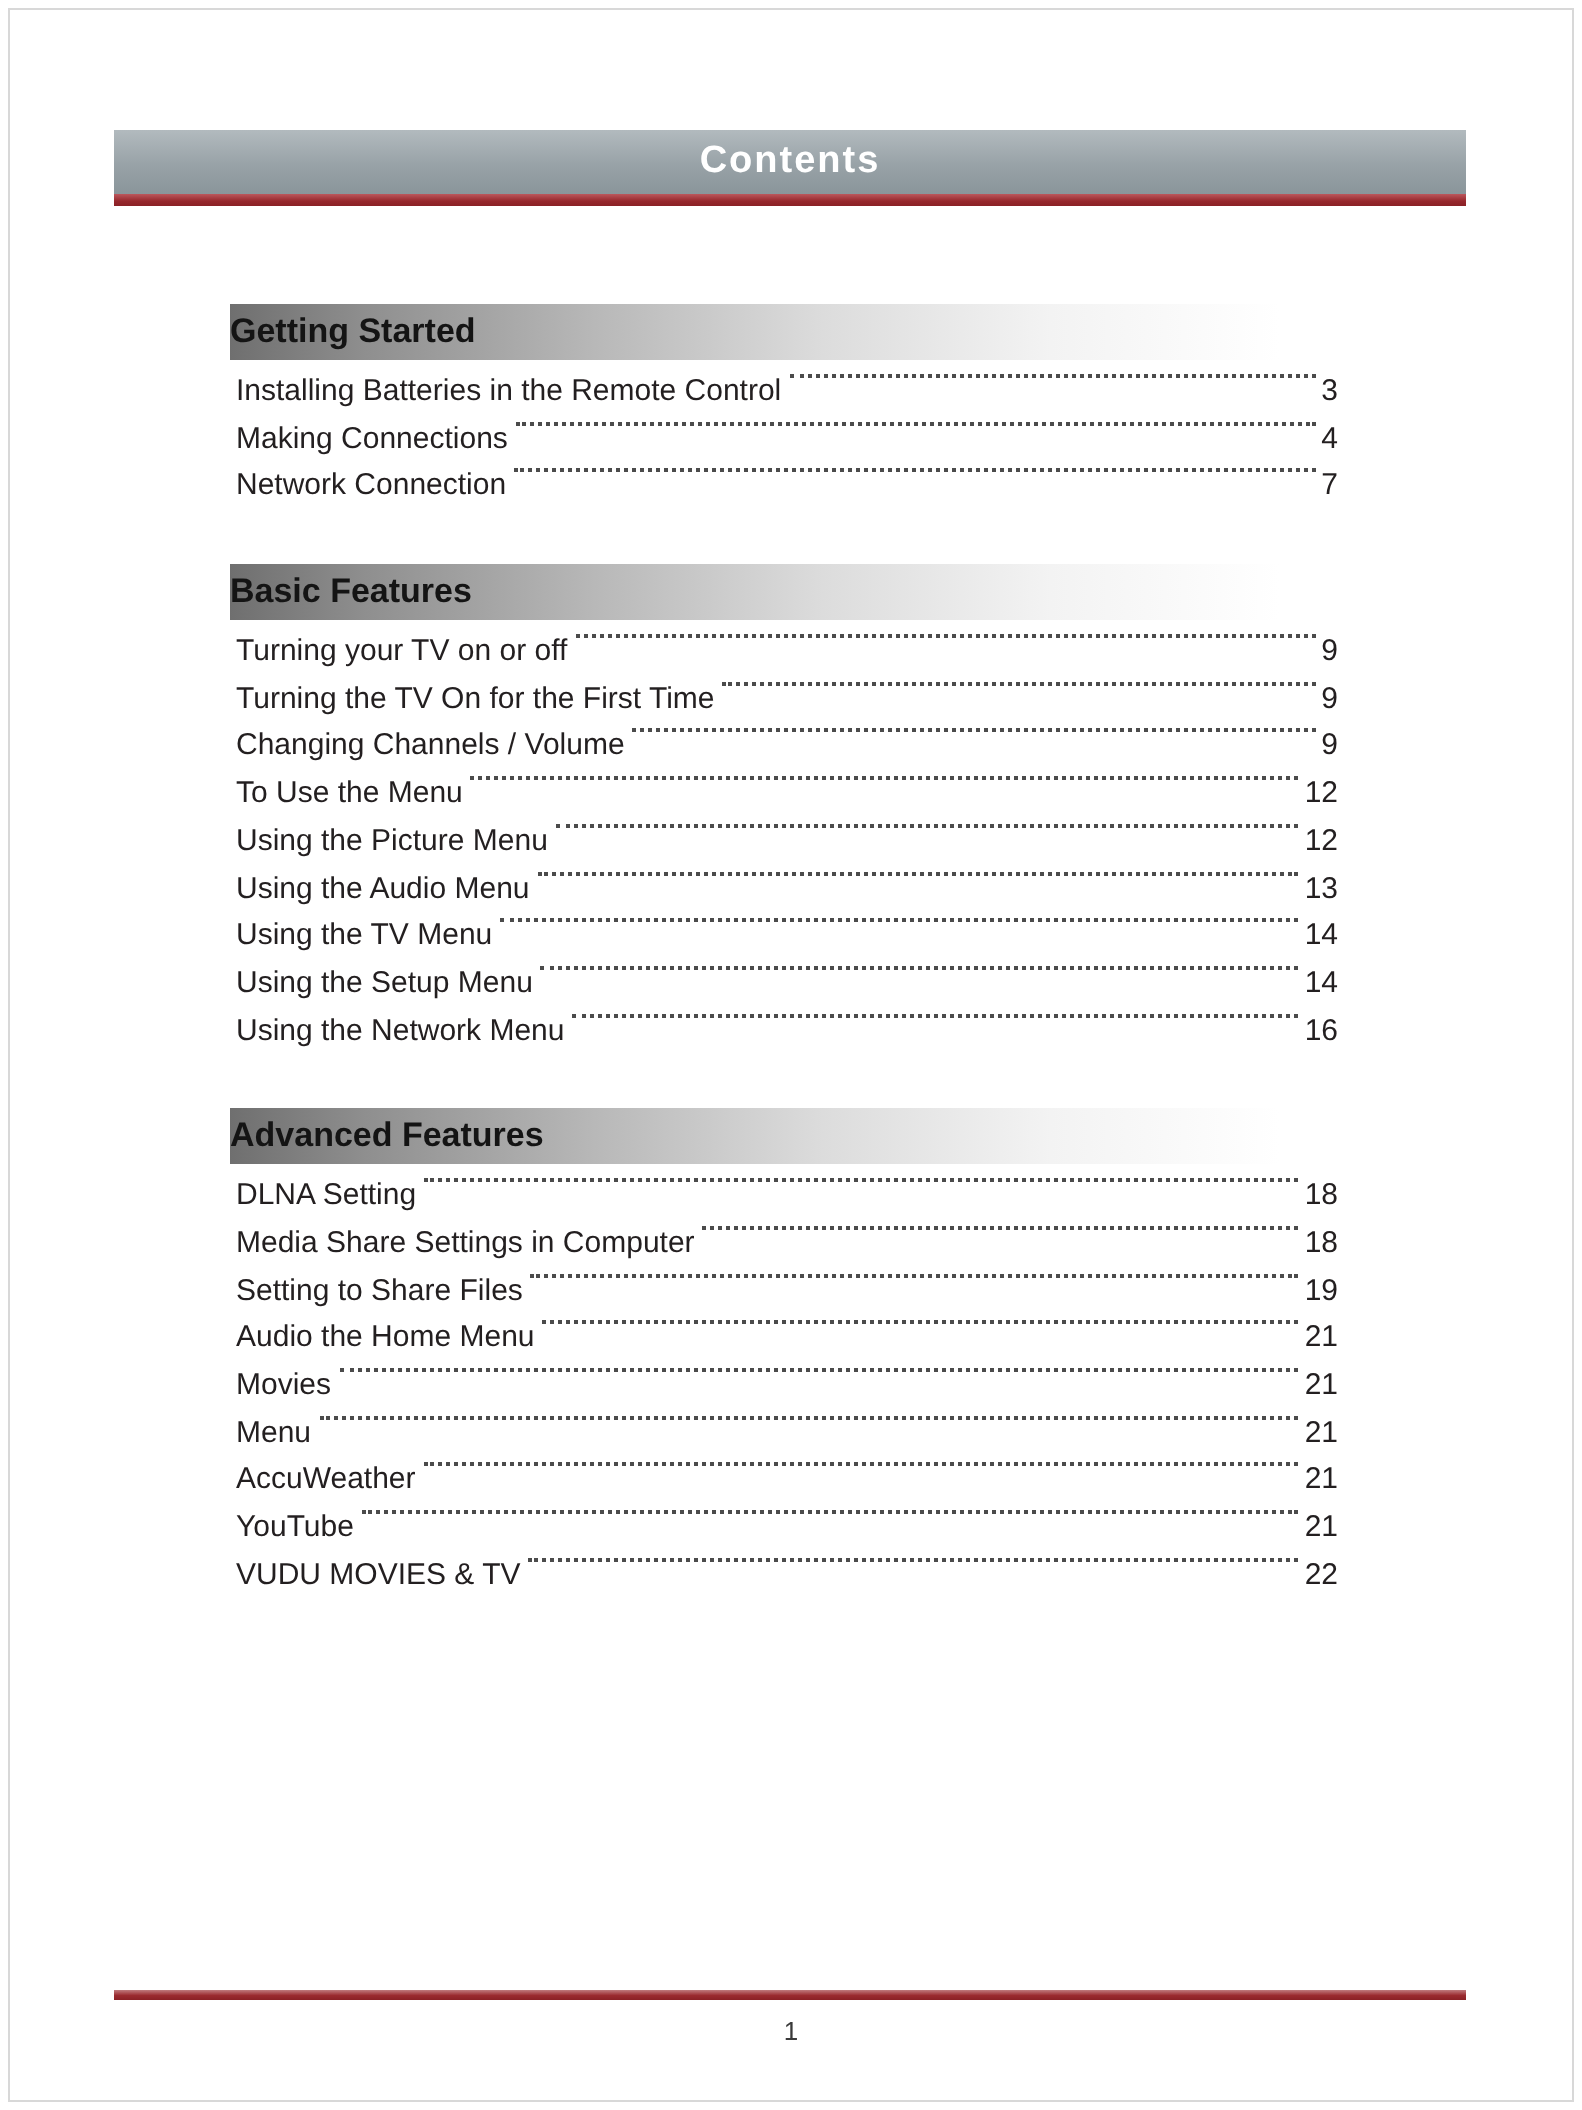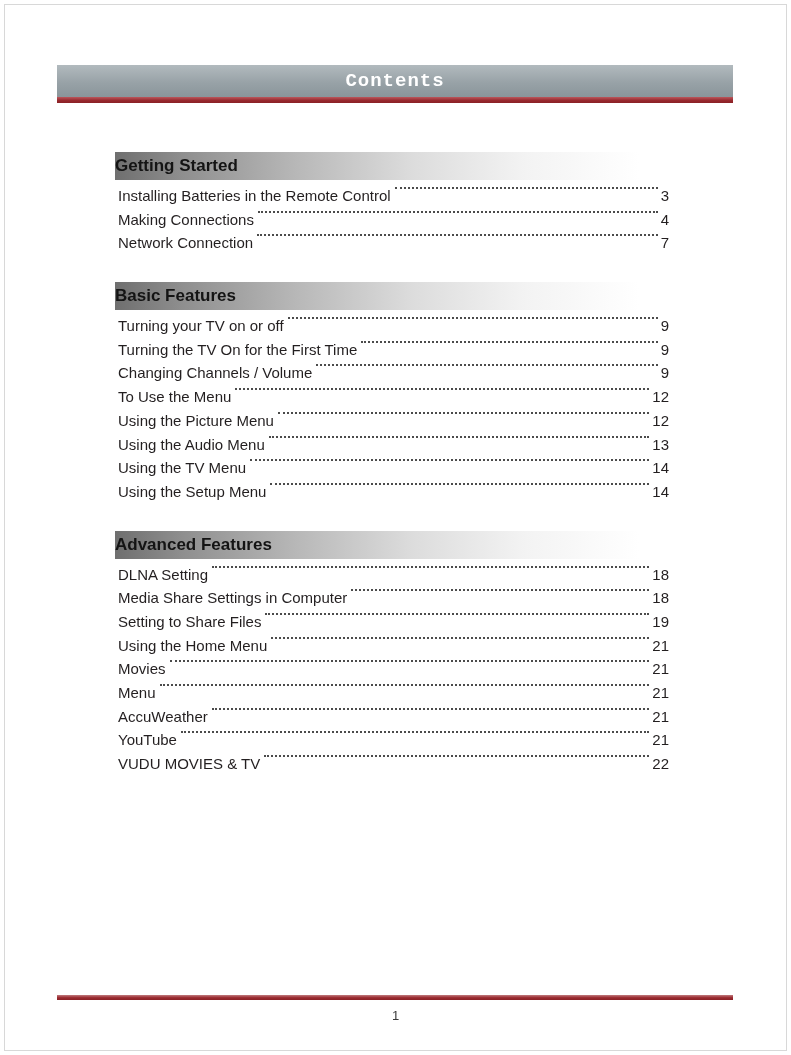--- a/index.html
+++ b/index.html
@@ -22,21 +22,20 @@
   .contents-bar {
     position: absolute;
     left: 57px;
     top: 65px;
     width: 676px;
     height: 32px;
     background: linear-gradient(180deg, #b2babe 0%, #98a2a7 55%, #8a959a 100%);
     display: flex;
     align-items: center;
     justify-content: center;
-    font-family: Liberation Mono, monospace;
   }
   .contents-title {
     color: #ffffff;
     font-size: 19px;
     font-weight: bold;
     letter-spacing: 1px;
   }
   .contents-underline {
     position: absolute;
     left: 57px;
@@ -172,20 +171,25 @@
         <div class="toc-row">
           <span class="toc-label">Using the TV Menu</span>
           <span class="toc-dots"></span>
           <span class="toc-page">14</span>
         </div>
         <div class="toc-row">
           <span class="toc-label">Using the Setup Menu</span>
           <span class="toc-dots"></span>
           <span class="toc-page">14</span>
         </div>
+        <div class="toc-row">
+          <span class="toc-label">Using the Network Menu</span>
+          <span class="toc-dots"></span>
+          <span class="toc-page">16</span>
+        </div>
       </div>
     </div>
     <div class="section">
       <div class="section-bar">Advanced Features</div>
       <div class="toc-list">
         <div class="toc-row">
           <span class="toc-label">DLNA Setting</span>
           <span class="toc-dots"></span>
           <span class="toc-page">18</span>
         </div>
@@ -193,21 +197,21 @@
           <span class="toc-label">Media Share Settings in Computer</span>
           <span class="toc-dots"></span>
           <span class="toc-page">18</span>
         </div>
         <div class="toc-row">
           <span class="toc-label">Setting to Share Files</span>
           <span class="toc-dots"></span>
           <span class="toc-page">19</span>
         </div>
         <div class="toc-row">
-          <span class="toc-label">Using the Home Menu</span>
+          <span class="toc-label">Audio the Home Menu</span>
           <span class="toc-dots"></span>
           <span class="toc-page">21</span>
         </div>
         <div class="toc-row">
           <span class="toc-label">Movies</span>
           <span class="toc-dots"></span>
           <span class="toc-page">21</span>
         </div>
         <div class="toc-row">
           <span class="toc-label">Menu</span>

